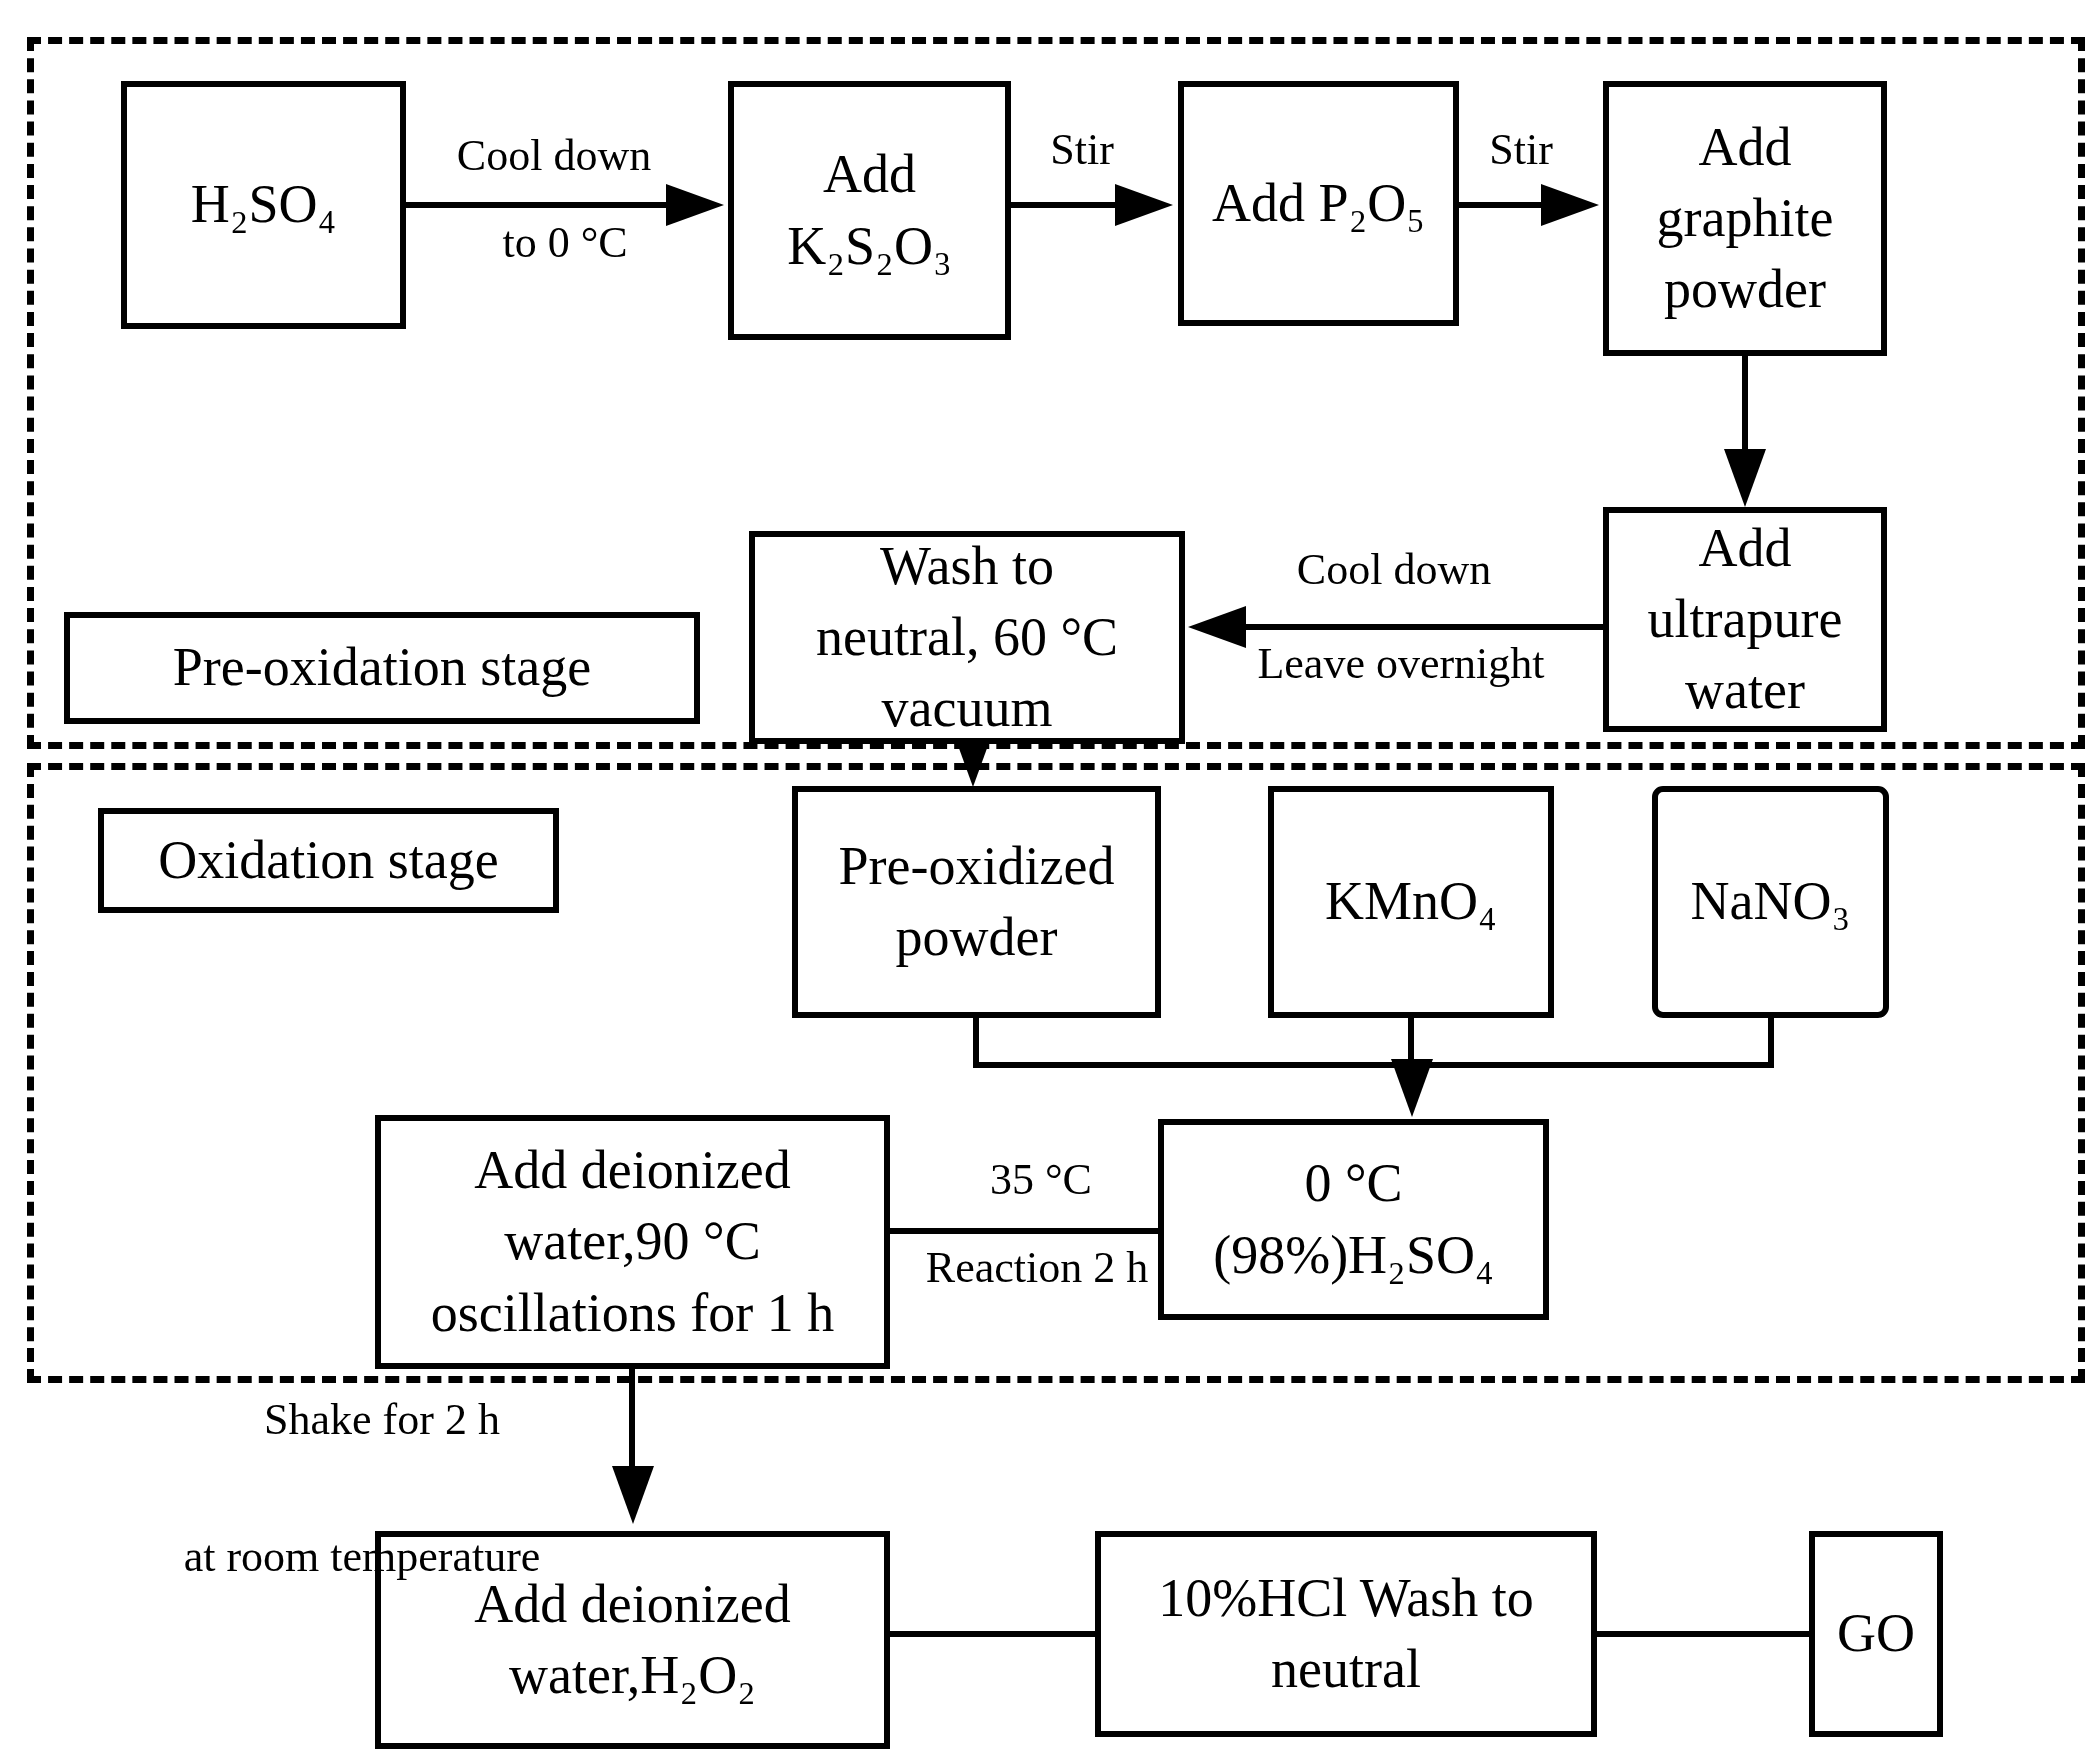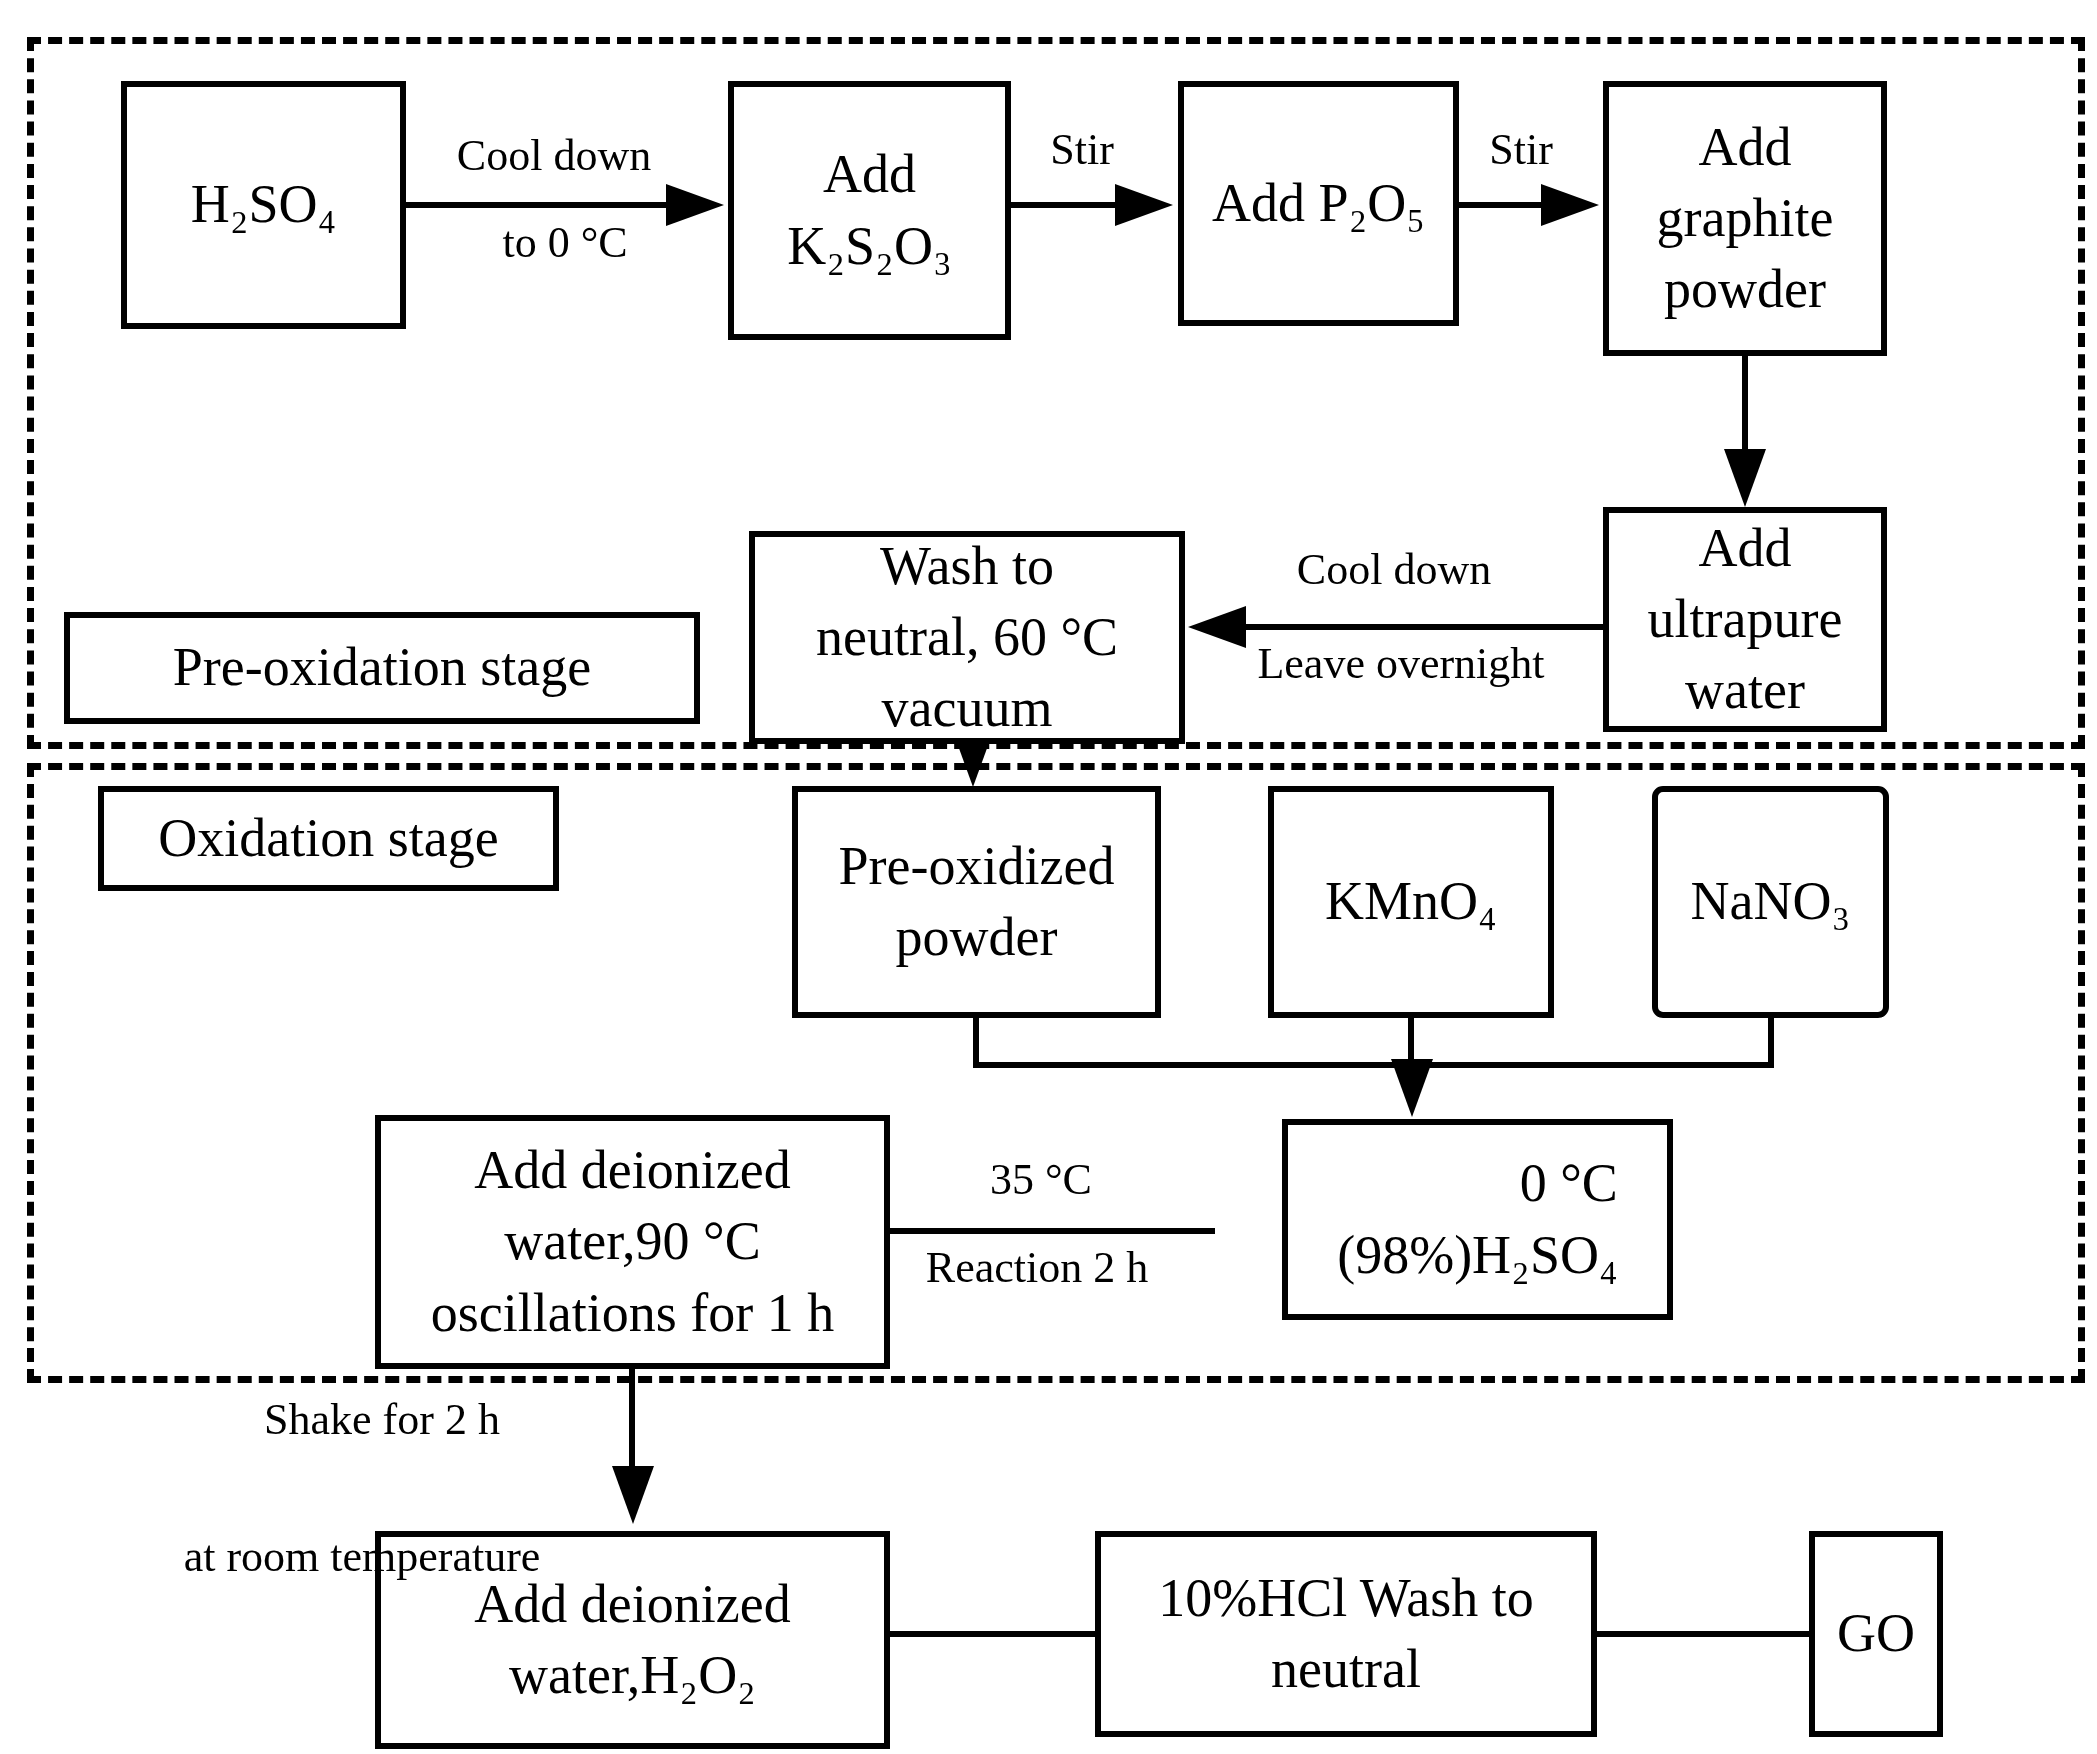--- a/index.html
+++ b/index.html
@@ -91,40 +91,40 @@
   <div class="edge-label" style="left:1082px;top:122px;">Stir</div>
   <div class="edge-label" style="left:1521px;top:122px;">Stir</div>
   <div class="edge-label" style="left:1394px;top:542px;">Cool down</div>
   <div class="edge-label" style="left:1401px;top:636px;">Leave overnight</div>
   <div class="edge-label" style="left:1041px;top:1152px;">35 °C</div>
   <div class="edge-label" style="left:1037px;top:1240px;">Reaction 2 h</div>
   <div class="edge-label" style="left:382px;top:1392px;">Shake for 2 h</div>
   <div class="edge-label" style="left:362px;top:1529px;">at room temperature</div>
 
   <div class="box" style="left:64px;top:612px;width:636px;height:112px;">Pre-oxidation stage</div>
-  <div class="box" style="left:98px;top:786px;width:461px;height:105px;">Oxidation stage</div>
+  <div class="box" style="left:98px;top:808px;width:461px;height:105px;">Oxidation stage</div>
 
   <div class="box" style="left:121px;top:81px;width:285px;height:248px;">H₂SO₄</div>
   <div class="box" style="left:728px;top:81px;width:283px;height:259px;">Add
 K₂S₂O₃</div>
   <div class="box" style="left:1178px;top:81px;width:281px;height:245px;">Add P₂O₅</div>
   <div class="box" style="left:1603px;top:81px;width:284px;height:275px;">Add
 graphite
 powder</div>
   <div class="box" style="left:1603px;top:507px;width:284px;height:225px;">Add
 ultrapure
 water</div>
   <div class="box" style="left:749px;top:507px;width:436px;height:213px;margin-top:24px;">Wash to
 neutral, 60 °C
 vacuum</div>
   <div class="box" style="left:792px;top:786px;width:369px;height:232px;">Pre-oxidized
 powder</div>
   <div class="box" style="left:1268px;top:786px;width:286px;height:232px;">KMnO₄</div>
   <div class="box" style="left:1652px;top:786px;width:237px;height:232px;border-radius:11px;">NaNO₃</div>
-  <div class="box" style="left:1282px;top:1119px;width:391px;height:201px;text-align:right;">0 °C
+  <div class="box" style="left:1158px;top:1119px;width:391px;height:201px;">0 °C
 (98%)H₂SO₄</div>
   <div class="box" style="left:375px;top:1115px;width:515px;height:254px;">Add deionized
 water,90 °C
 oscillations for 1 h</div>
   <div class="box" style="left:375px;top:1531px;width:515px;height:218px;">Add deionized
 water,H₂O₂</div>
   <div class="box" style="left:1095px;top:1531px;width:502px;height:206px;">10%HCl Wash to
 neutral</div>
   <div class="box" style="left:1809px;top:1531px;width:134px;height:206px;">GO</div>
 

